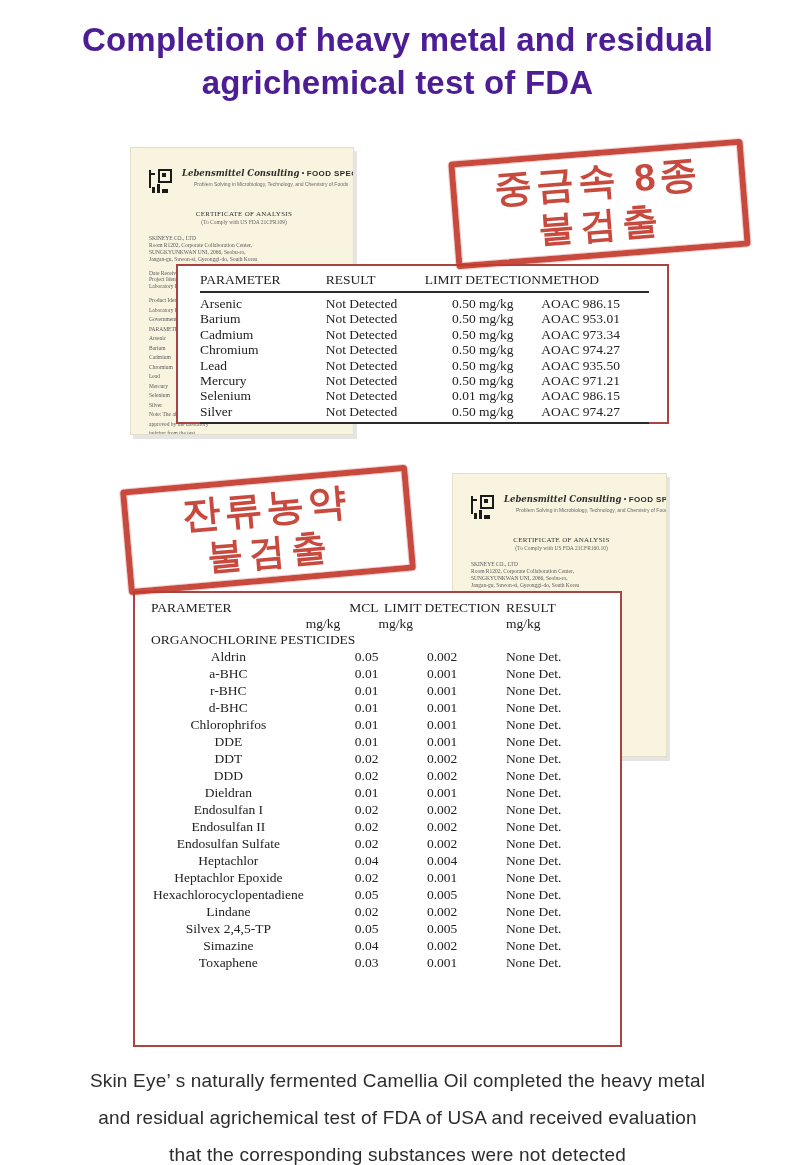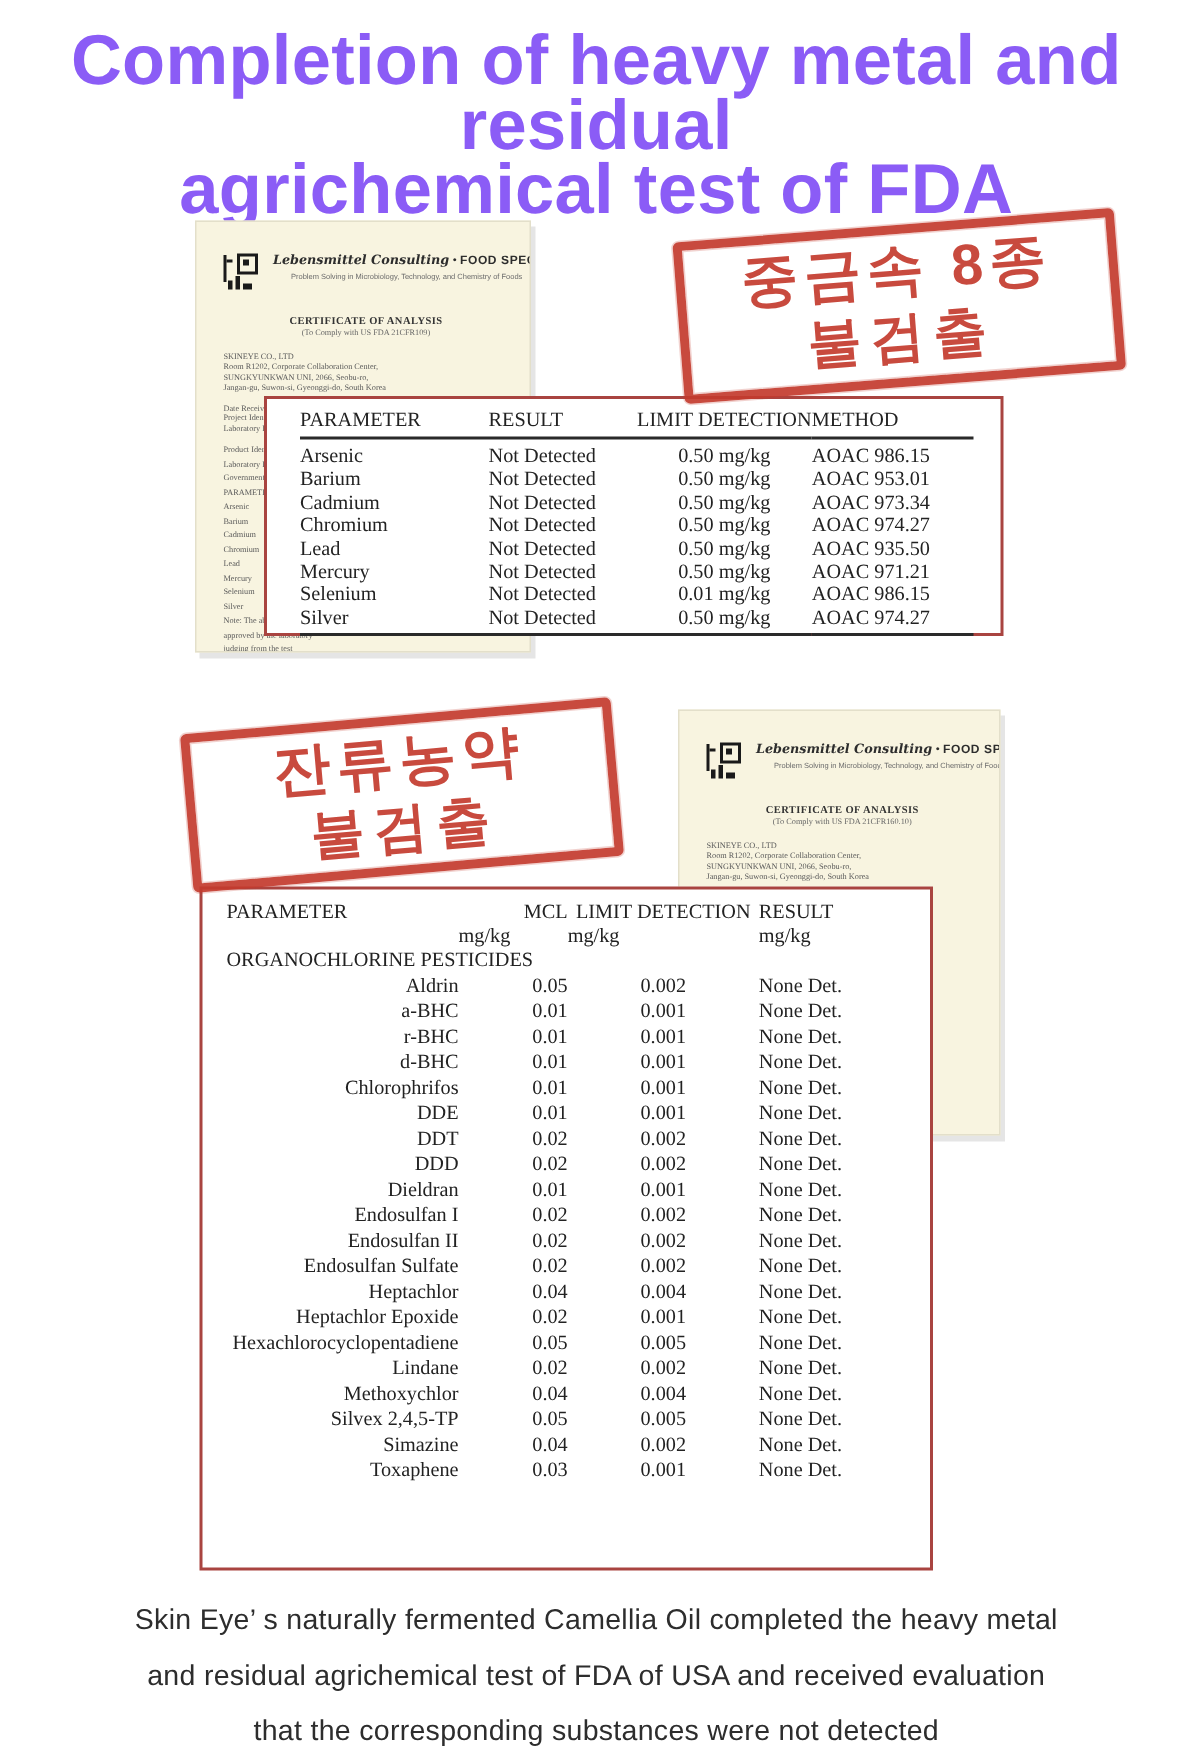--- a/index.html
+++ b/index.html
@@ -1,21 +1,21 @@
 <!DOCTYPE html>
 <html><head>
 <meta charset="utf-8">
 <style>
   html,body{margin:0;padding:0;background:#fff;}
   .page{position:relative;width:795px;height:1165px;background:#ffffff;overflow:hidden;
         font-family:"Liberation Sans",sans-serif;}
 
   
   .title{position:absolute;top:18px;left:0;width:100%;text-align:center;
-         color:#8b5cf6;font-weight:bold;font-size:47px;line-height:43px;letter-spacing:0.2px;}
+         color:#4c1d95;font-weight:bold;font-size:33px;line-height:43px;letter-spacing:0.2px;}
 
   
   .cert{position:absolute;background:#f8f4e0;border:1px solid #e3dfca;
         box-shadow:3px 4px 0 rgba(0,0,0,0.10);z-index:1;
         font-family:"Liberation Serif",serif;color:#4a4a4a;overflow:hidden;}
   .cert1{left:130px;top:147px;width:222px;height:286px;}
   .cert2{left:452px;top:473px;width:213px;height:282px;}
   .cert-inner{padding:20px 14px 0 18px;}
   .brand-row{display:flex;gap:7px;align-items:flex-start;}
   .logo{position:relative;width:26px;height:26px;flex:0 0 auto;margin-top:1px;}
@@ -24,21 +24,21 @@
   .logo .lg-sq{position:absolute;right:3px;top:0;width:10px;height:10px;border:2px solid #1a1a1a;}
   .logo .lg-sq i{position:absolute;left:2px;top:2px;width:4px;height:4px;background:#1a1a1a;display:block;}
   .logo .lg-b1{position:absolute;left:3px;bottom:2px;width:3px;height:6px;background:#1a1a1a;}
   .logo .lg-b2{position:absolute;left:8px;bottom:2px;width:3px;height:9px;background:#1a1a1a;}
   .logo .lg-b3{position:absolute;left:13px;bottom:2px;width:6px;height:4px;background:#1a1a1a;}
   .brand-line{font-size:8.5px;white-space:nowrap;color:#2d2d2d;}
   .script{font-style:italic;font-weight:bold;font-family:"DejaVu Serif",serif;}
   .brand-name{font-weight:bold;font-family:"Liberation Sans",sans-serif;font-size:8px;letter-spacing:0.4px;}
   .tagline{font-size:5px;color:#6b6b6b;margin:3px 0 0 12px;white-space:nowrap;
            font-family:"Liberation Sans",sans-serif;}
-  .doc-title{text-align:center;font-weight:bold;font-size:7px;margin-top:15px;color:#333;letter-spacing:0.3px;}
+  .doc-title{text-align:center;font-weight:normal;font-size:7px;margin-top:15px;color:#333;letter-spacing:0.3px;}
   .doc-sub{text-align:center;font-size:5.5px;color:#666;margin-top:1px;}
   .addr{margin-top:10px;font-size:5.5px;line-height:7px;color:#5a5a5a;}
   .dates{margin-top:7px;font-size:5.5px;color:#5a5a5a;}
   .meta{font-size:5.5px;line-height:7px;color:#5a5a5a;}
   .side{margin-top:6px;font-size:5.5px;line-height:9.5px;color:#5a5a5a;}
 
   
   .stamp{position:absolute;z-index:3;border:6px solid #c43b2e;border-radius:4px;
          box-shadow:0 0 0 1px rgba(196,59,46,0.25), inset 0 0 0 1px rgba(196,59,46,0.25);
          color:#c43b2e;text-align:center;font-weight:bold;opacity:0.92;}
@@ -68,21 +68,21 @@
 
   .pest-table{margin:6px 10px 0 16px;width:455px;font-size:13.5px;}
   .pest-table th{text-align:left;font-size:13.5px;height:17px;}
   .pest-table .h0{width:34%;}
   .pest-table .h1{width:16%;text-align:right;}
   .pest-table .h2{width:28%;text-align:center;}
   .pest-table .h3{width:22%;}
   .pest-table .unit td{height:15px;line-height:15px;}
   .pest-table .section-row td{height:17px;line-height:17px;text-align:left;}
   .pest-table td{height:17px;line-height:17px;}
-  .pest-table td.c0{text-align:right;margin-top:29px;}
+  .pest-table td.c0{text-align:center;margin-top:29px;}
   .pest-table td.c1{text-align:right;}
   .pest-table td.c2{text-align:center;}
   .pest-table td.c3{text-align:left;}
 
   
   .footer{position:absolute;top:1062px;left:0;width:100%;text-align:center;
           font-size:19px;line-height:37px;color:#2d2d2d;letter-spacing:0.2px;}
 </style>
 </head>
 <body>
@@ -370,26 +370,20 @@
             <td class="c2">0.005</td>
             <td class="c3">None Det.</td>
           </tr>
           <tr>
             <td class="c0">Lindane</td>
             <td class="c1">0.02</td>
             <td class="c2">0.002</td>
             <td class="c3">None Det.</td>
           </tr>
           <tr>
-            <td class="c0">Methoxychlor</td>
-            <td class="c1">0.04</td>
-            <td class="c2">0.004</td>
-            <td class="c3">None Det.</td>
-          </tr>
-          <tr>
             <td class="c0">Silvex 2,4,5-TP</td>
             <td class="c1">0.05</td>
             <td class="c2">0.005</td>
             <td class="c3">None Det.</td>
           </tr>
           <tr>
             <td class="c0">Simazine</td>
             <td class="c1">0.04</td>
             <td class="c2">0.002</td>
             <td class="c3">None Det.</td>

